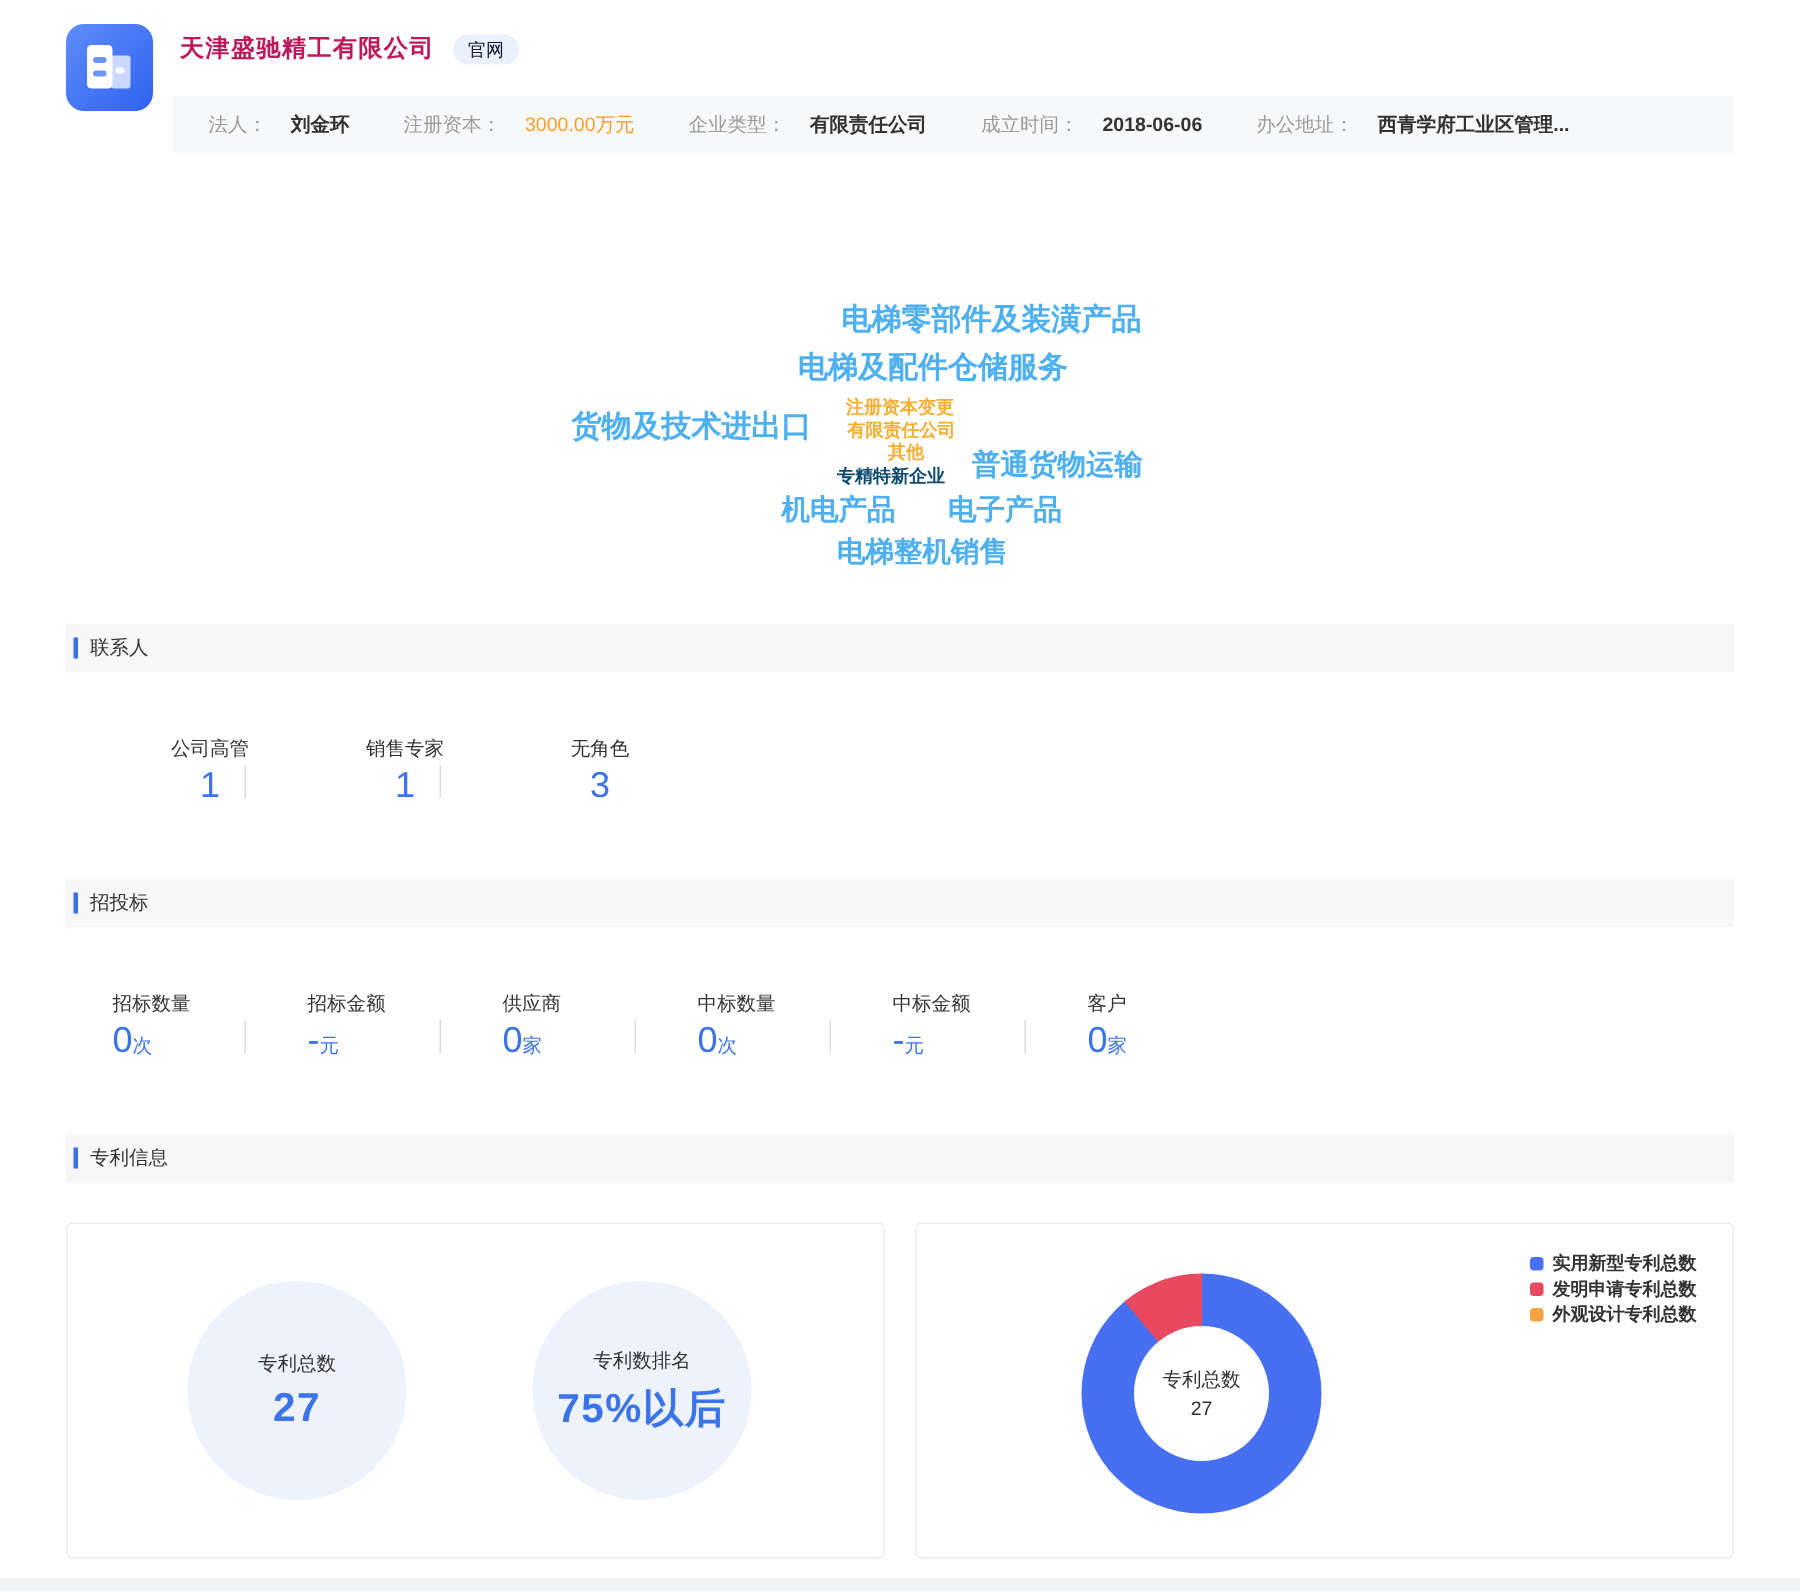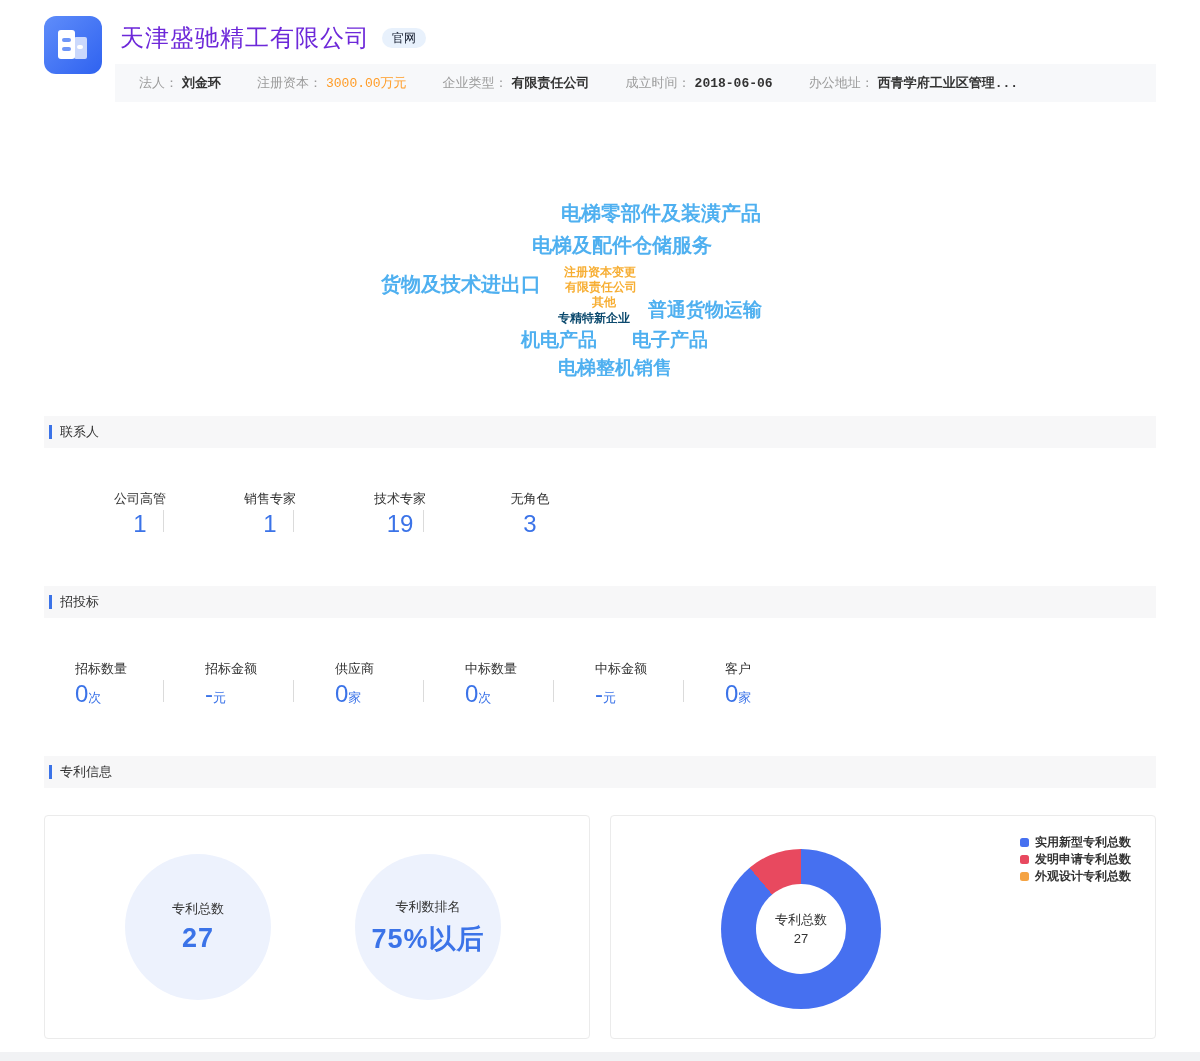--- a/index.html
+++ b/index.html
@@ -16,27 +16,27 @@
           background:linear-gradient(135deg,#5F8DFA 0%,#2F62F0 100%); }
   .logo .b1 { position:absolute; left:14px; top:14px; width:17px; height:29px; background:#fff; border-radius:3px; }
   .logo .b1::before, .logo .b1::after { content:""; position:absolute; left:4px; width:9px; height:4px;
           border-radius:2px; background:#6livre; background:#6E96F8; }
   .logo .b1::before { top:8px; } .logo .b1::after { top:17px; }
   .logo .b2 { position:absolute; left:30px; top:21px; width:13px; height:22px;
           background:rgba(255,255,255,.72); border-radius:2px; }
   .logo .b2::before { content:""; position:absolute; left:3px; top:8px; width:6px; height:4px;
           border-radius:2px; background:#ffffff; }
   .title-row { position:absolute; left:76px; top:6px; display:flex; align-items:center; gap:12px; }
-  .company-name { margin:0; font-size:24px; font-weight:400; color:#6d28d9; letter-spacing:1px; }
+  .company-name { margin:0; font-size:16px; font-weight:700; color:#be185d; letter-spacing:1px; }
   .badge { background:#E8F1FC; color:#0f172a; font-size:12px; line-height:1;
            padding:4px 10px; border-radius:10px; cursor:pointer;font-family:Liberation Serif, serif; }
   .info-bar { position:absolute; left:71px; top:48px; width:1041px; height:38px; background:#F7F8FA;
               display:flex; align-items:center; padding-left:24px; gap:36px; font-size:13px; }
   .info-label { color:#9B9B9B; }
-  .info-value { color:#333; font-weight:600; margin-left:4px;font-family:Liberation Mono, monospace; }
+  .info-value { color:#333; font-weight:600; margin-left:16px; }
 
   
   .section-header { position:absolute; left:44px; width:1112px; height:32px; background:#F7F7F8;
                     display:flex; align-items:center; }
   .section-bar { width:3px; height:14px; background:#3B73E8; margin:0 8px 0 5px; }
   .section-title { font-size:13px; color:#333; }
   #sec-portrait { top:131px; } #sec-contacts { top:416px; }
   #sec-bidding { top:586px; } #sec-patents { top:756px; }
 
   
@@ -132,24 +132,20 @@
     <span class="section-title">联系人</span>
   </div>
   <div class="stats-row" id="contacts-stats">
     <div class="stat">
       <div class="stat-label">公司高管</div>
       <div class="stat-value"><span>1</span><span class="stat-unit"></span></div>
     </div>
     <div class="stat">
       <div class="stat-label">销售专家</div>
       <div class="stat-value"><span>1</span><span class="stat-unit"></span></div>
-    </div>
-    <div class="stat">
-      <div class="stat-label">技术专家</div>
-      <div class="stat-value"><span>19</span><span class="stat-unit"></span></div>
     </div>
     <div class="stat">
       <div class="stat-label">无角色</div>
       <div class="stat-value"><span>3</span><span class="stat-unit"></span></div>
     </div>
   </div>
 
   <div class="section-header" id="sec-bidding">
     <span class="section-bar"></span>
     <span class="section-title">招投标</span>

